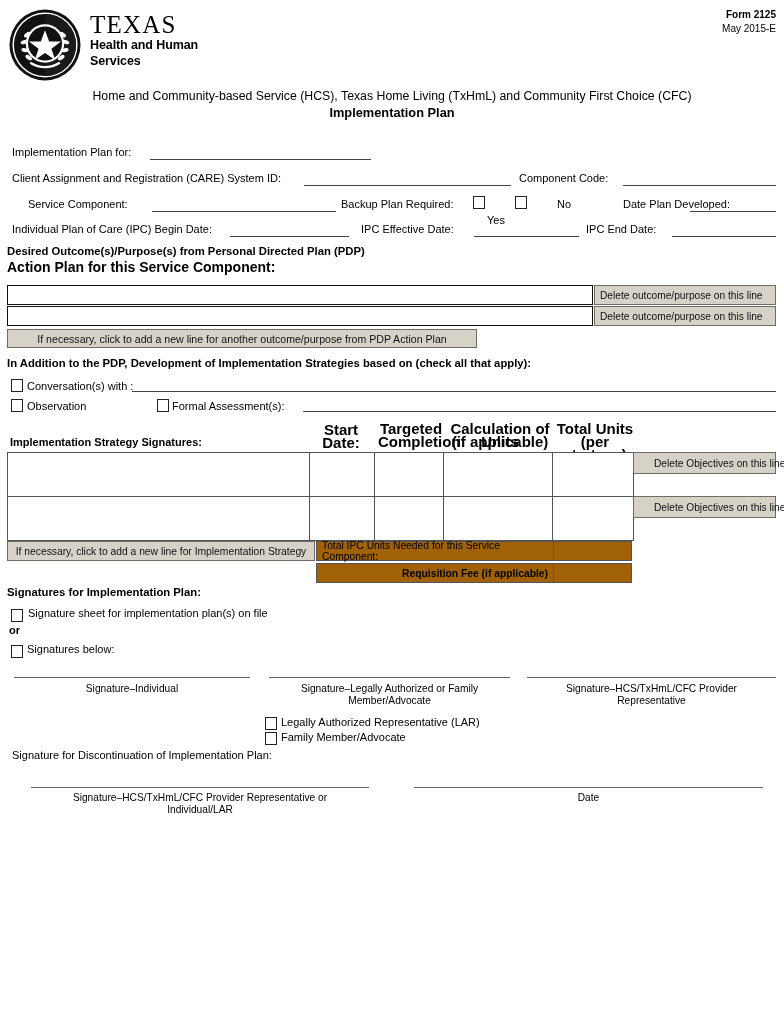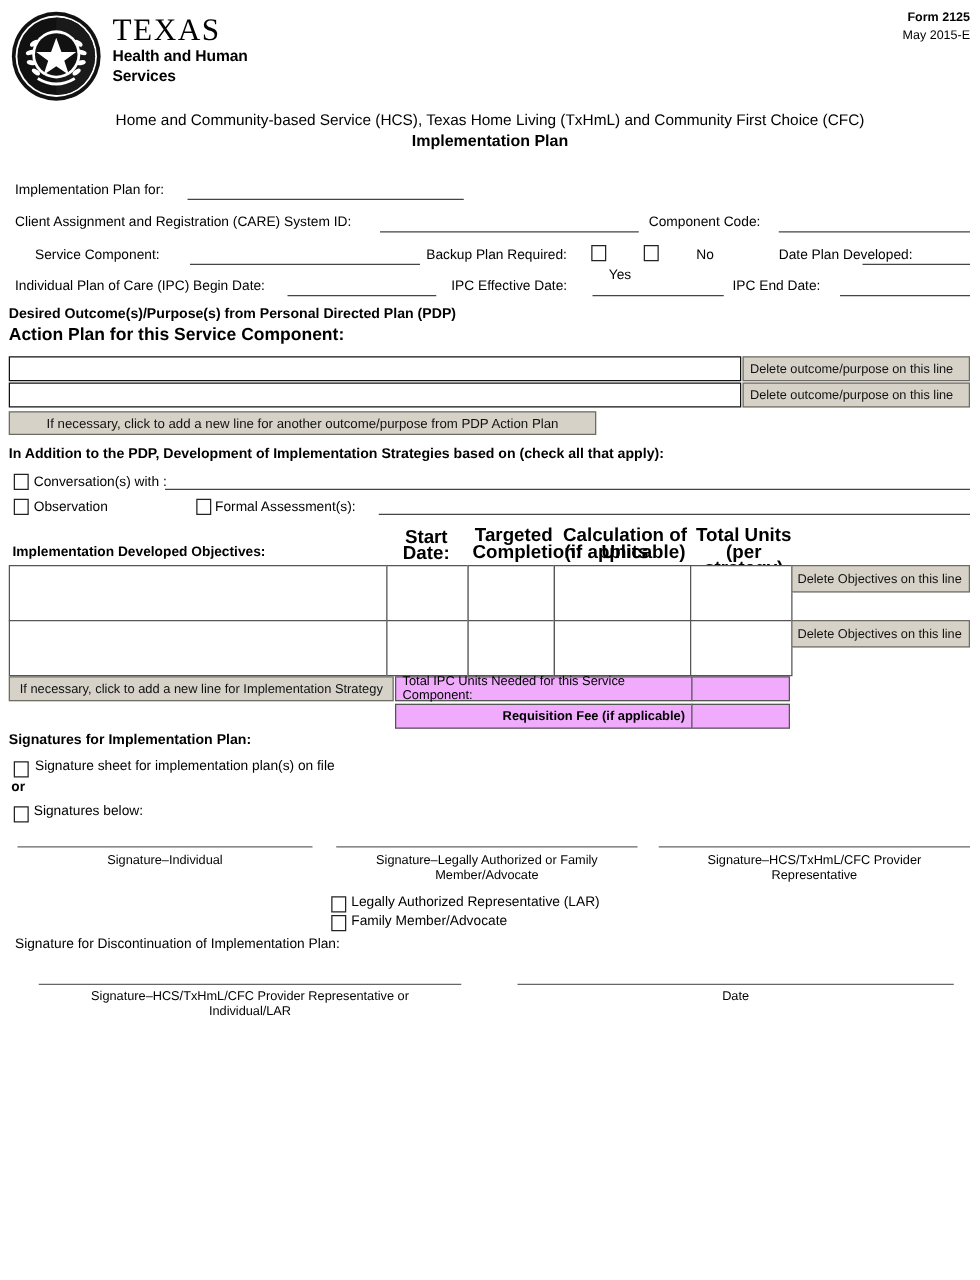--- a/index.html
+++ b/index.html
@@ -139,36 +139,36 @@
   .tbl-cell {
     position: absolute;
     border: 1.3px solid #555;
     background: #fff;
     box-sizing: border-box;
   }
   .btn-del-obj {
     left: 633px;
     width: 143px;
     height: 22px;
-    padding-left: 4px;
+    padding-left: 20px;
     font-size: 10.2px;
   }
   .btn-add-strat {
     left: 7px;
     top: 541px;
     width: 308px;
     height: 20px;
     justify-content: center;
     font-size: 10.3px;
   }
   .total-cell {
     position: absolute;
     border: 1.1px solid #555;
     box-sizing: border-box;
-    background: #f0abfc;
+    background: #a16207;
     font-size: 10.3px;
     display: flex;
     align-items: center;
   }
 
   
   .sigline {
     position: absolute;
     border-bottom: 1.6px solid #666;
     height: 0;
@@ -274,21 +274,21 @@
   <div class="abs lbl" style="left:27px; top:380px;">Conversation(s) with :</div>
   <div class="rule" style="left:132px; top:391px; width:644px;"></div>
 
   <span class="cb abs" style="left:11px; top:399px;"></span>
   <div class="abs lbl" style="left:27px; top:400px;">Observation</div>
 
   <span class="cb abs" style="left:157px; top:399px;"></span>
   <div class="abs lbl" style="left:172px; top:400px;">Formal Assessment(s):</div>
   <div class="rule" style="left:303px; top:411px; width:473px;"></div>
 
-  <div class="abs lbl bold" style="left:10px; top:436px; font-size:11px;">Implementation Developed Objectives:</div>
+  <div class="abs lbl bold" style="left:10px; top:436px; font-size:11px;">Implementation Strategy Signatures:</div>
 
   <div class="abs strat-hdr" style="left:309px; top:424px; width:64px;">Start Date:</div>
 
   <div class="abs strat-hdr" style="left:378px; top:423px; width:66px;">Targeted</div>
   <div class="abs strat-hdr" style="left:378px; top:436px; width:66px;">Completion:</div>
 
   <div class="abs strat-hdr" style="left:444px; top:423px; width:112px;">Calculation of Units</div>
   <div class="abs strat-hdr" style="left:444px; top:436px; width:112px;">(if applicable)</div>
 
   <div class="abs strat-hdr" style="left:556px; top:423px; width:78px;">Total Units</div>

